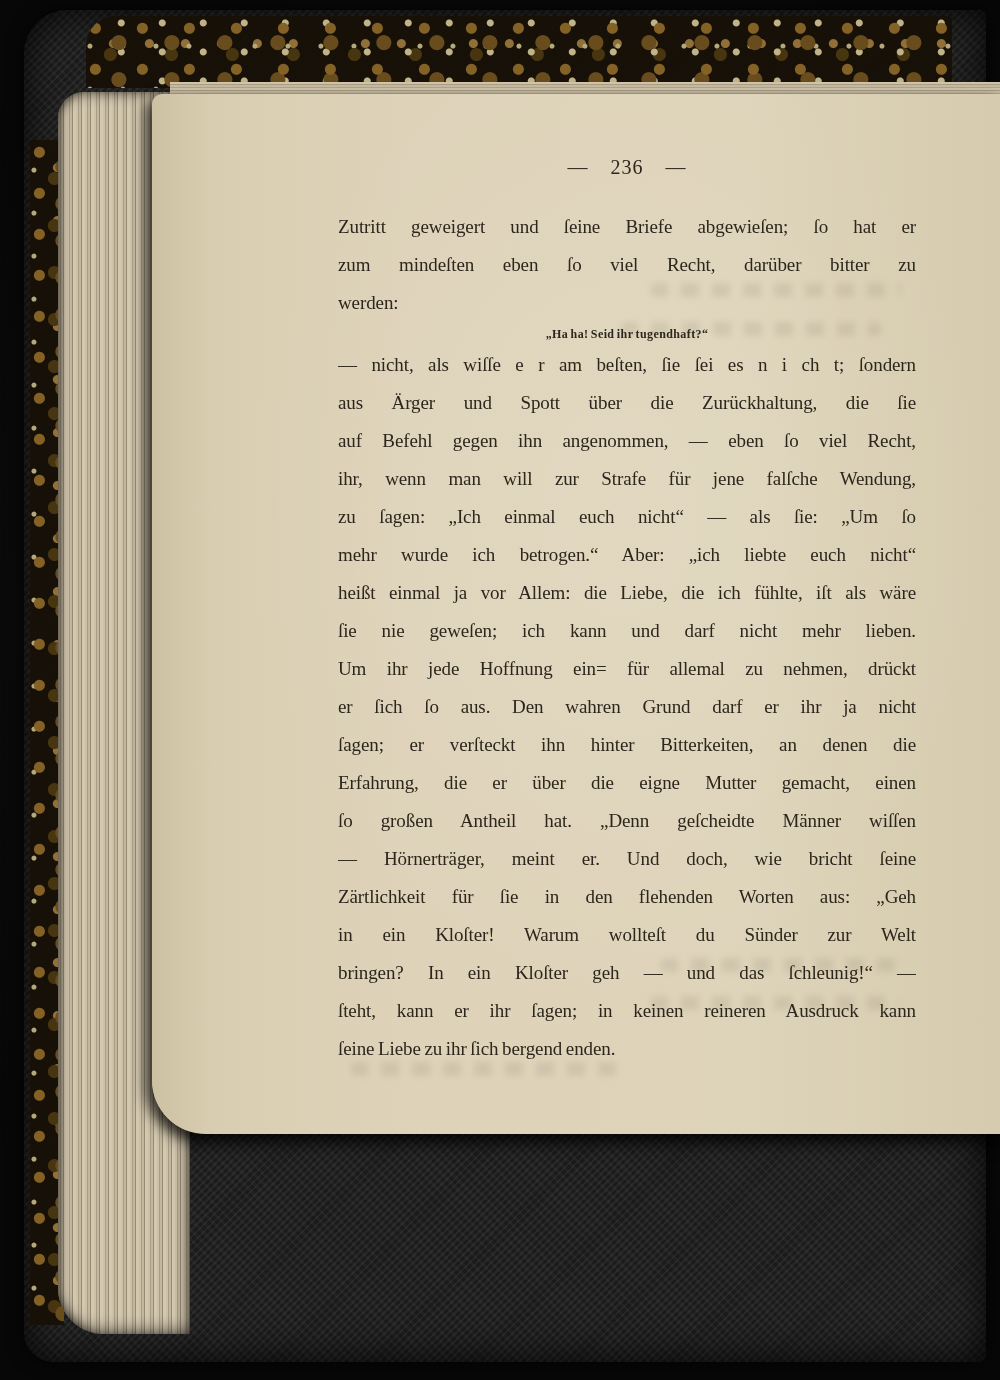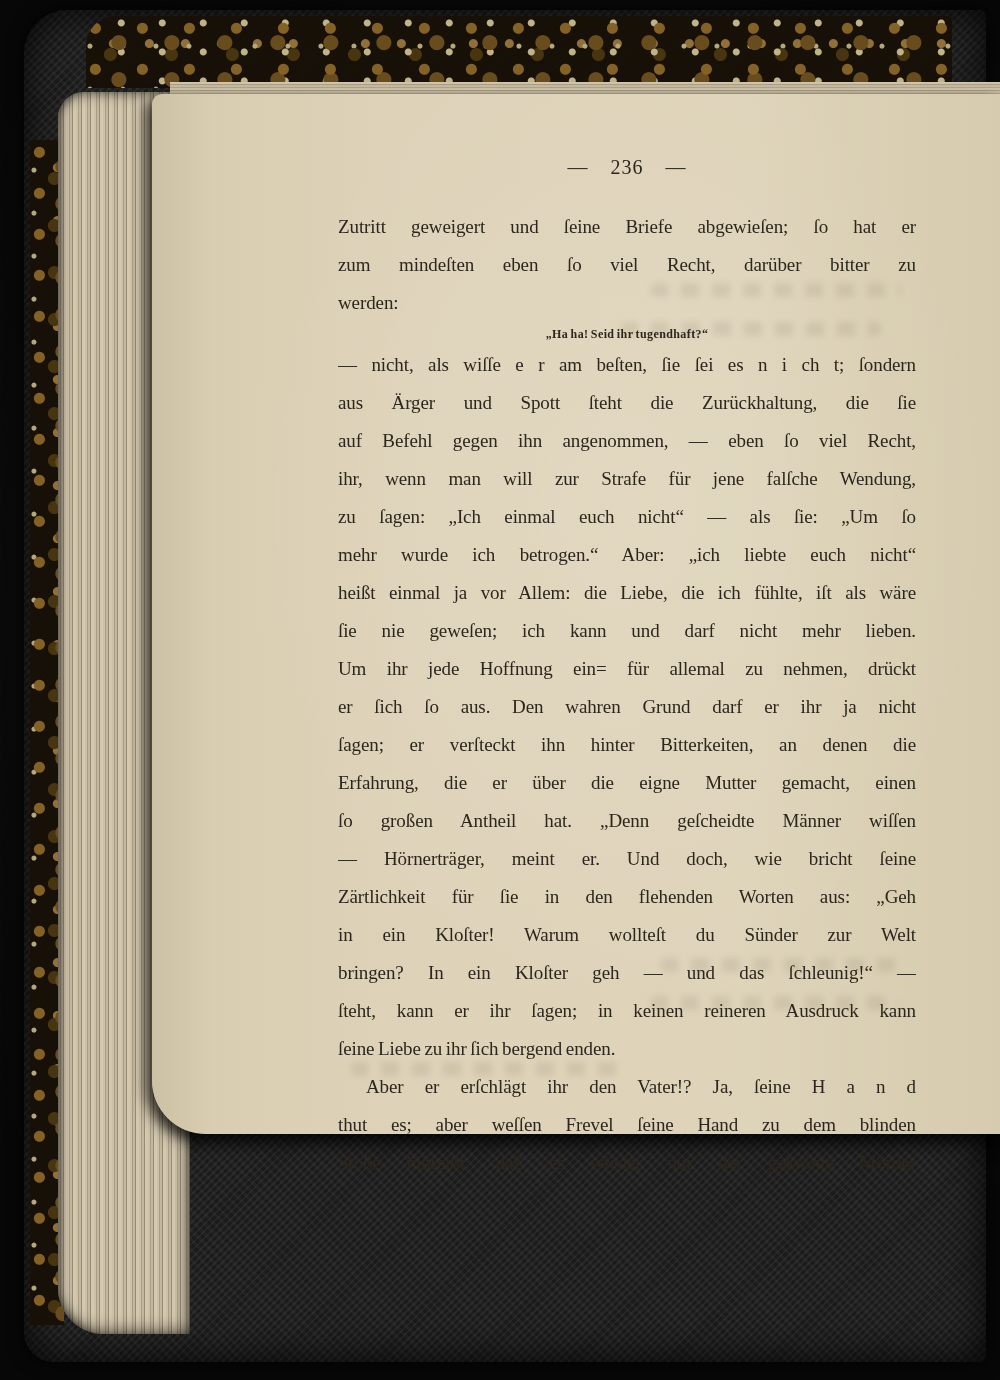--- a/index.html
+++ b/index.html
@@ -104,38 +104,33 @@
   <div class="para para-p1">
         <div class="line a-j">Zutritt geweigert und ſeine Briefe abgewieſen; ſo hat er</div>
         <div class="line a-j">zum mindeſten eben ſo viel Recht, darüber bitter zu</div>
         <div class="line a-l">werden:</div>
       </div>
       <div class="para para-quote">
         <div class="line a-c">„Ha ha! Seid ihr tugendhaft?“</div>
       </div>
       <div class="para para-p2">
         <div class="line a-j">— nicht, als wiſſe e r am beſten, ſie ſei es n i ch t; ſondern</div>
-        <div class="line a-j">aus Ärger und Spott ſteht die Zurückhaltung, die ſie</div>
+        <div class="line a-j">aus Ärger und Spott über die Zurückhaltung, die ſie</div>
         <div class="line a-j">auf Befehl gegen ihn angenommen, — eben ſo viel Recht,</div>
         <div class="line a-j">ihr, wenn man will zur Strafe für jene falſche Wendung,</div>
         <div class="line a-j">zu ſagen: „Ich einmal euch nicht“ — als ſie: „Um ſo</div>
         <div class="line a-j">mehr wurde ich betrogen.“ Aber: „ich liebte euch nicht“</div>
         <div class="line a-j">heißt einmal ja vor Allem: die Liebe, die ich fühlte, iſt als wäre</div>
         <div class="line a-j">ſie nie geweſen; ich kann und darf nicht mehr lieben.</div>
         <div class="line a-j">Um ihr jede Hoffnung ein= für allemal zu nehmen, drückt</div>
         <div class="line a-j">er ſich ſo aus. Den wahren Grund darf er ihr ja nicht</div>
         <div class="line a-j">ſagen; er verſteckt ihn hinter Bitterkeiten, an denen die</div>
         <div class="line a-j">Erfahrung, die er über die eigne Mutter gemacht, einen</div>
         <div class="line a-j">ſo großen Antheil hat. „Denn geſcheidte Männer wiſſen</div>
         <div class="line a-j">— Hörnerträger, meint er. Und doch, wie bricht ſeine</div>
         <div class="line a-j">Zärtlichkeit für ſie in den flehenden Worten aus: „Geh</div>
         <div class="line a-j">in ein Kloſter! Warum wollteſt du Sünder zur Welt</div>
         <div class="line a-j">bringen? In ein Kloſter geh — und das ſchleunig!“ —</div>
         <div class="line a-j">ſteht, kann er ihr ſagen; in keinen reineren Ausdruck kann</div>
         <div class="line a-l">ſeine Liebe zu ihr ſich bergend enden.</div>
       </div>
-      <div class="para para-p3">
-        <div class="line a-j first-indent">Aber er erſchlägt ihr den Vater!? Ja, ſeine H a n d</div>
-        <div class="line a-j">thut es; aber weſſen Frevel ſeine Hand zu dem blinden</div>
-        <div class="line a-j">Stoße hinreißt: daß es wieder nur der gekrönte Mörder</div>
-      </div>
     </div>
 </div>
 
 </body></html>

